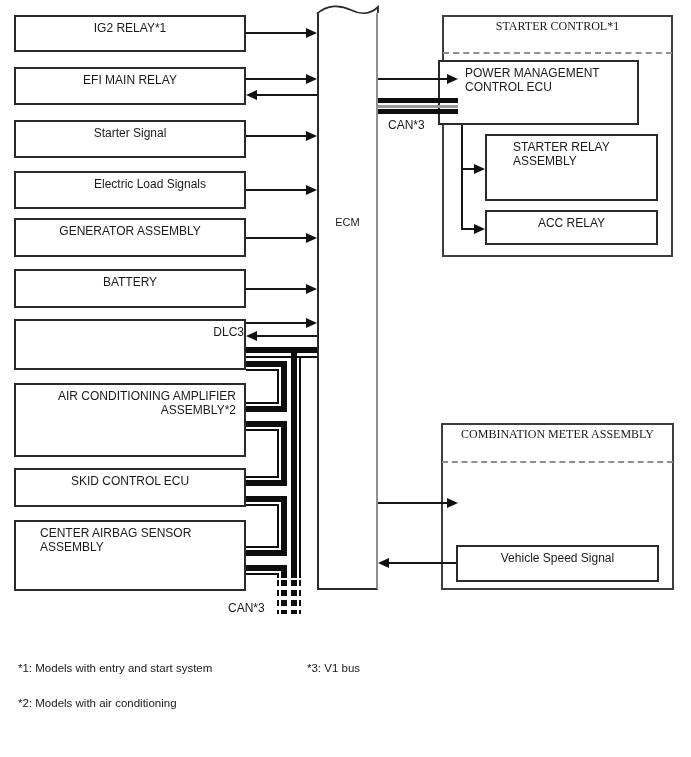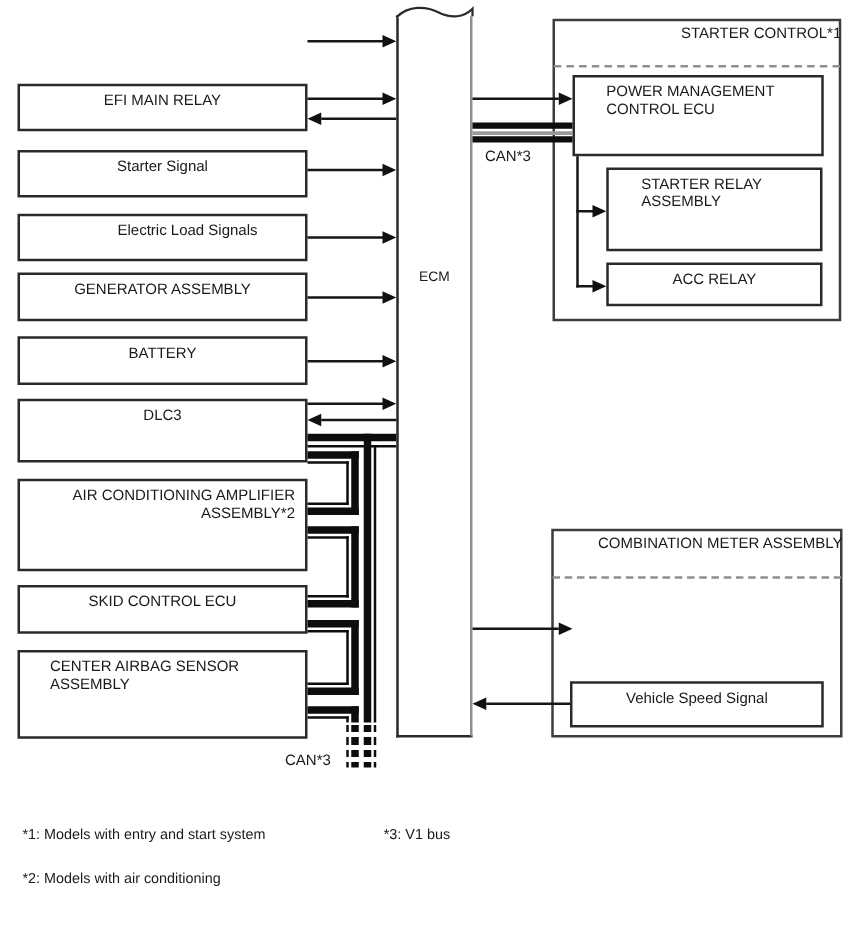--- a/index.html
+++ b/index.html
@@ -9,21 +9,21 @@
   }
   .box{
     position:absolute;box-sizing:border-box;background:#fff;
     border:2px solid #2a2a2a;font-size:12px;line-height:14px;padding-top:4px;
   }
   .c{text-align:center;}
   .container{
     position:absolute;box-sizing:border-box;background:#fff;
     border:2px solid #3d3d3d;
   }
-  .ctitle{position:absolute;font-size:12px;text-align:right;}
+  .ctitle{position:absolute;font-size:12px;text-align:center;font-family:Liberation Serif, serif;}
   .dashsep{position:absolute;height:0;border-top:2px dashed #8f8f8f;}
   .hline{position:absolute;height:2px;background:#161616;}
   .vline{position:absolute;width:2px;background:#161616;}
   .thick{position:absolute;background:#0d0d0d;}
   .gray{position:absolute;background:#9a9a9a;}
   .arr-r{position:absolute;width:0;height:0;border-top:5px solid transparent;
     border-bottom:5px solid transparent;border-left:11px solid #111;}
   .arr-l{position:absolute;width:0;height:0;border-top:5px solid transparent;
     border-bottom:5px solid transparent;border-right:11px solid #111;}
   .loop{position:absolute;box-sizing:border-box;border-style:solid;border-color:#0d0d0d;}
@@ -31,40 +31,41 @@
   .lbl{position:absolute;font-size:12px;white-space:nowrap;}
   .fn{position:absolute;font-size:11.5px;white-space:nowrap;}
   .ecm-side{position:absolute;box-sizing:border-box;border-left:2px solid #2a2a2a;
     border-right:2px solid #8f8f8f;border-bottom:2px solid #2a2a2a;background:#fff;}
 </style>
 </head>
 <body>
 
 <div class="canvas">
 
+  <div class="box c" style="left:14px;top:15px;width:232px;height:37px;"><span>IG2 RELAY*1</span></div>
   <div class="box c" style="left:14px;top:67px;width:232px;height:38px;"><span>EFI MAIN RELAY</span></div>
   <div class="box c" style="left:14px;top:120px;width:232px;height:38px;"><span>Starter Signal</span></div>
   <div class="box c" style="left:14px;top:171px;width:232px;height:38px;padding-left:40px;"><span>Electric Load Signals</span></div>
   <div class="box c" style="left:14px;top:269px;width:232px;height:39px;"><span>BATTERY</span></div>
   <div class="box c" style="left:14px;top:218px;width:232px;height:39px;"><span>GENERATOR ASSEMBLY</span></div>
-  <div class="box c" style="left:14px;top:319px;width:232px;height:51px;"><span>DLC3</span></div>
+  <div class="box c" style="left:14px;top:319px;width:232px;height:51px;text-align:right;"><span>DLC3</span></div>
   <div class="box" style="left:14px;top:383px;width:232px;height:74px;padding-left:14px;padding-right:8px;text-align:right;"><span>AIR CONDITIONING AMPLIFIER ASSEMBLY*2</span></div>
   <div class="box c" style="left:14px;top:468px;width:232px;height:39px;"><span>SKID CONTROL ECU</span></div>
   <div class="box" style="left:14px;top:520px;width:232px;height:71px;padding-left:24px;padding-right:8px;"><span>CENTER AIRBAG SENSOR ASSEMBLY</span></div>
 
   <div class="ecm-side" style="left:317px;top:12px;width:61px;height:578px;"></div>
   <svg style="position:absolute;left:315px;top:1px;" width="66" height="18">
     <path d="M 2,13 C 12,3 26,4 36,9 C 46,14 56,13 63,6 L 63,12" fill="#fff" stroke="#2a2a2a" stroke-width="1.8"></path>
   </svg>
   <div class="lbl" style="left:317px;top:216px;width:61px;text-align:center;font-size:11px;">ECM</div>
 
   <div class="container" style="left:442px;top:15px;width:231px;height:242px;"></div>
   <div class="ctitle" style="left:442px;top:19px;width:231px;">STARTER CONTROL*1</div>
   <div class="dashsep" style="left:443px;top:52px;width:229px;"></div>
-  <div class="box" style="left:458px;top:60px;width:201px;height:65px;padding-left:25px;padding-right:6px;"><span>POWER MANAGEMENT CONTROL ECU</span></div>
+  <div class="box" style="left:438px;top:60px;width:201px;height:65px;padding-left:25px;padding-right:6px;"><span>POWER MANAGEMENT CONTROL ECU</span></div>
   <div class="box" style="left:485px;top:134px;width:173px;height:67px;padding-left:26px;padding-right:6px;"><span>STARTER RELAY ASSEMBLY</span></div>
   <div class="box c" style="left:485px;top:210px;width:173px;height:35px;"><span>ACC RELAY</span></div>
 
   <div class="vline" style="left:461px;top:125px;height:105px;"></div>
   <div class="hline" style="left:461px;top:168px;width:14px;"></div>
   <div class="arr-r" style="left:474px;top:164px;"></div>
   <div class="hline" style="left:461px;top:228px;width:14px;"></div>
   <div class="arr-r" style="left:474px;top:224px;"></div>
 
   <div class="container" style="left:441px;top:423px;width:233px;height:167px;"></div>

